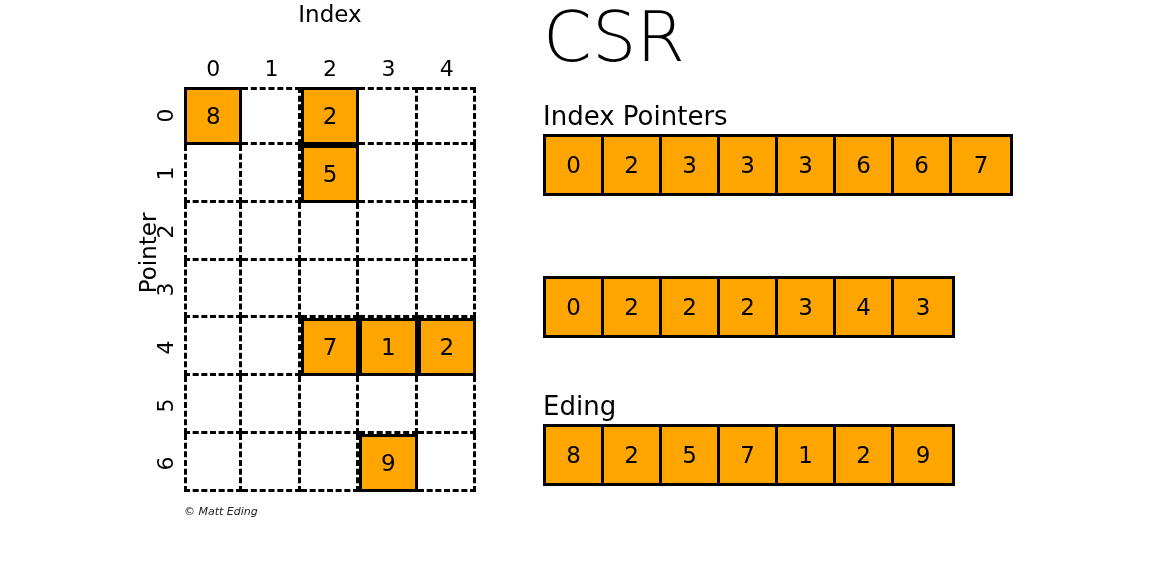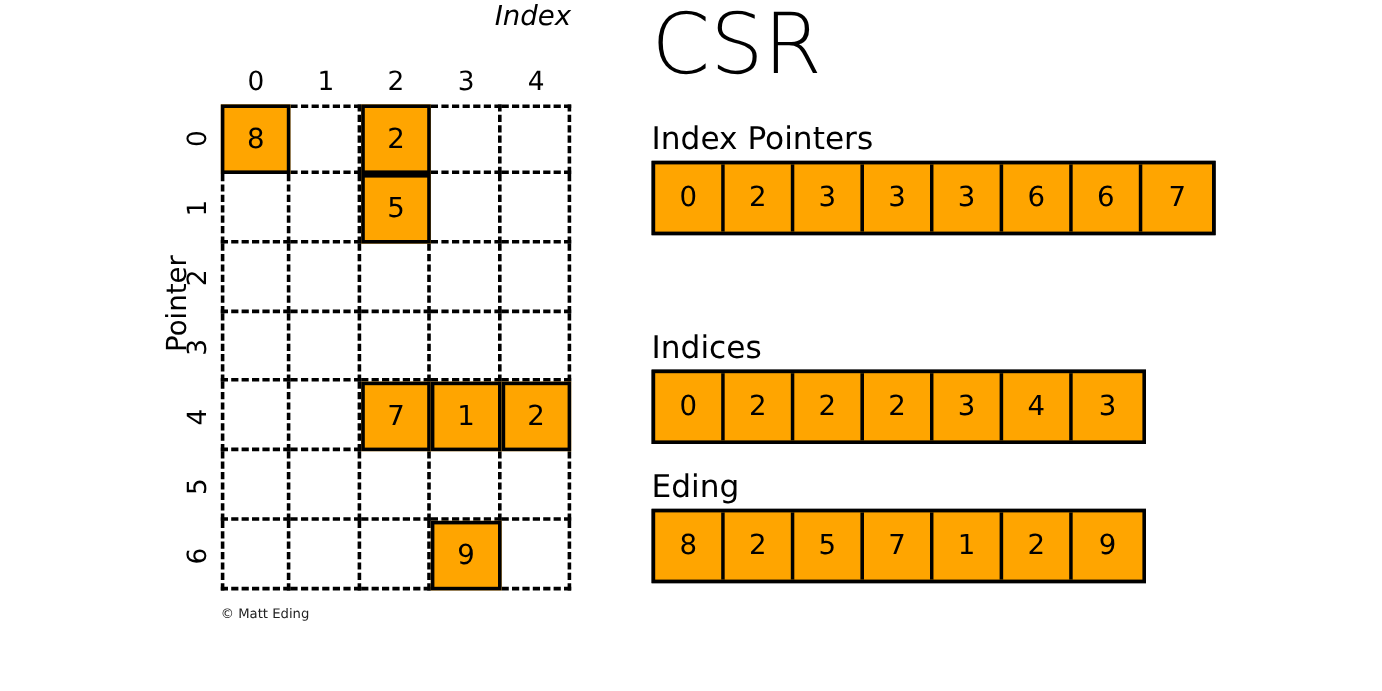--- a/index.html
+++ b/index.html
@@ -21,25 +21,24 @@
     position: absolute;
     left: 0; top: 0;
     width: 510px; height: 576px;
   }
 
   #index-axis-title {
     position: absolute;
     left: 184px;
     top: 0px;
     width: 292px;
-    text-align: right;
+    text-align: center;
     font-size: 23px;
     line-height: 28px;
     color: #000;
-    font-style: italic;
   }
 
   #pointer-axis-title {
     position: absolute;
     left: 88px;
     top: 240px;
     width: 120px;
     text-align: center;
     font-size: 23px;
     line-height: 26px;
@@ -116,20 +115,21 @@
     z-index: 3;
   }
 
   #credit {
     position: absolute;
     left: 184px;
     top: 505px;
     font-size: 11px;
     color: #222;
     font-family: "DejaVu Sans", sans-serif;
+    font-style: italic;
   }
 
   
   #csr-panel {
     position: absolute;
     left: 522px; top: 0;
     width: 642px; height: 420px;
   }
 
   #csr-title {
@@ -271,21 +271,20 @@
         <div class="acell">3</div>
         <div class="acell">3</div>
         <div class="acell">3</div>
         <div class="acell">6</div>
         <div class="acell">6</div>
         <div class="acell">7</div>
       </div>
   </div>
 
   <div class="array-block" id="indices-block">
-    <div class="array-label">Indices</div>
     <div class="array-row">
         <div class="acell">0</div>
         <div class="acell">2</div>
         <div class="acell">2</div>
         <div class="acell">2</div>
         <div class="acell">3</div>
         <div class="acell">4</div>
         <div class="acell">3</div>
       </div>
   </div>

